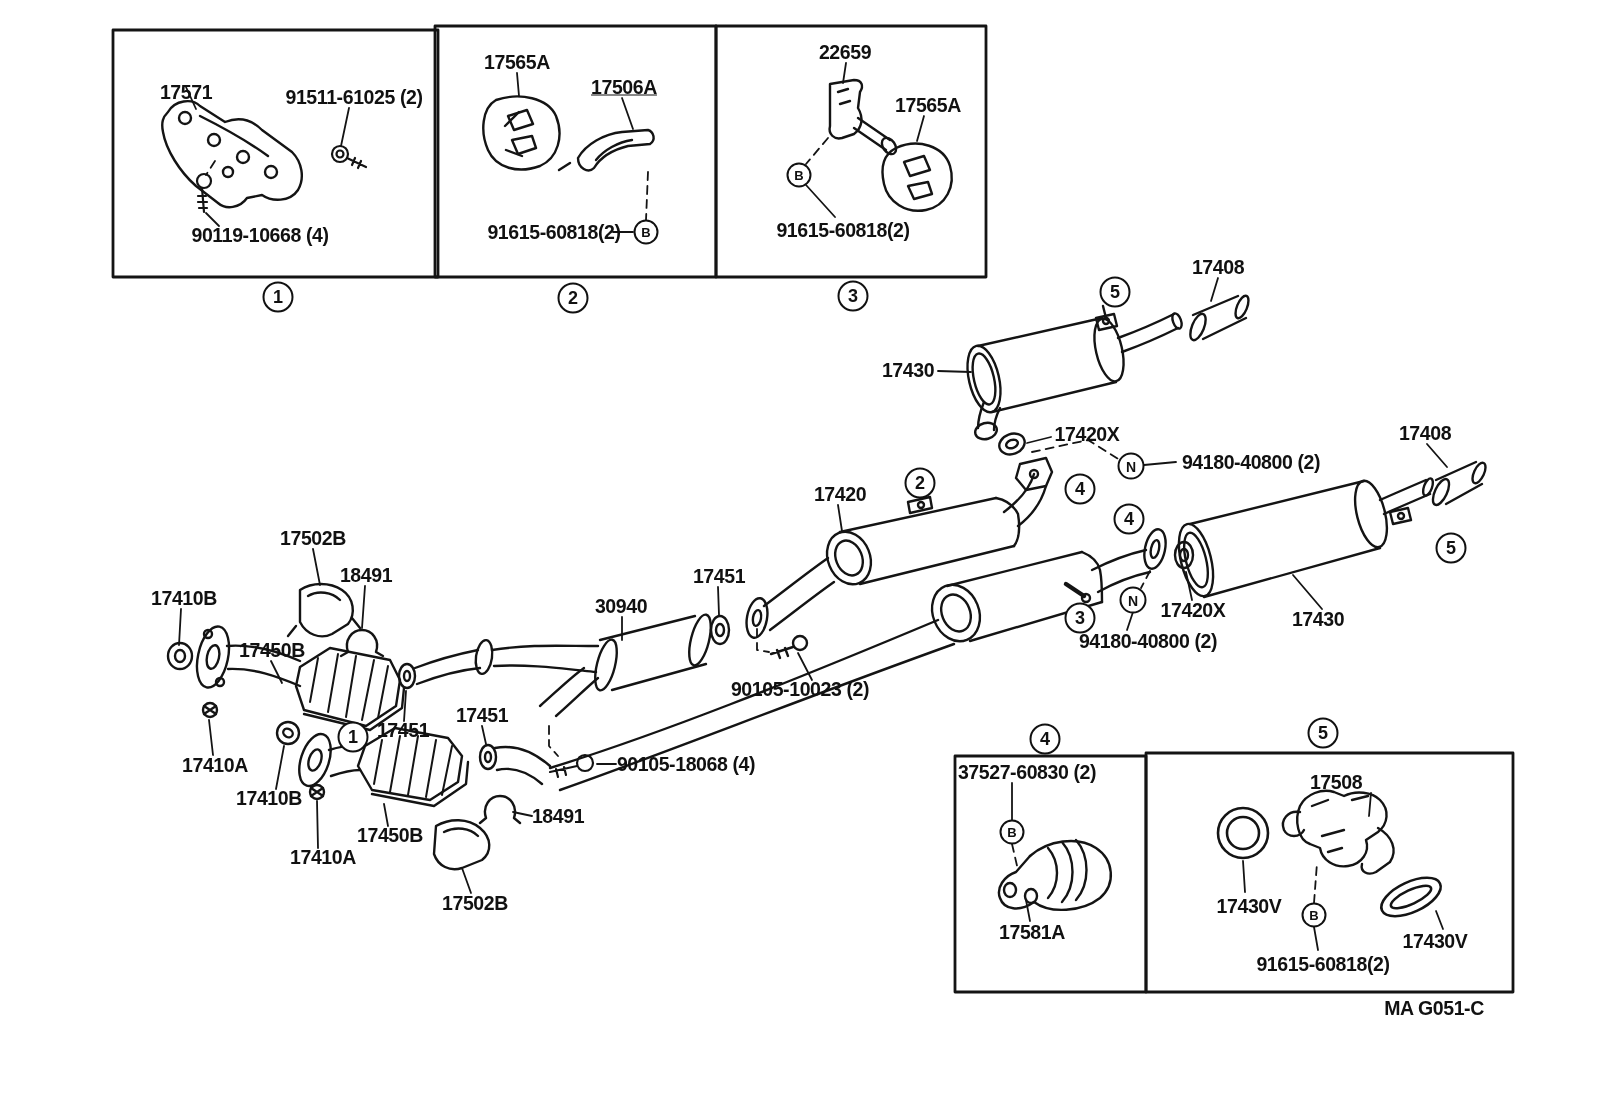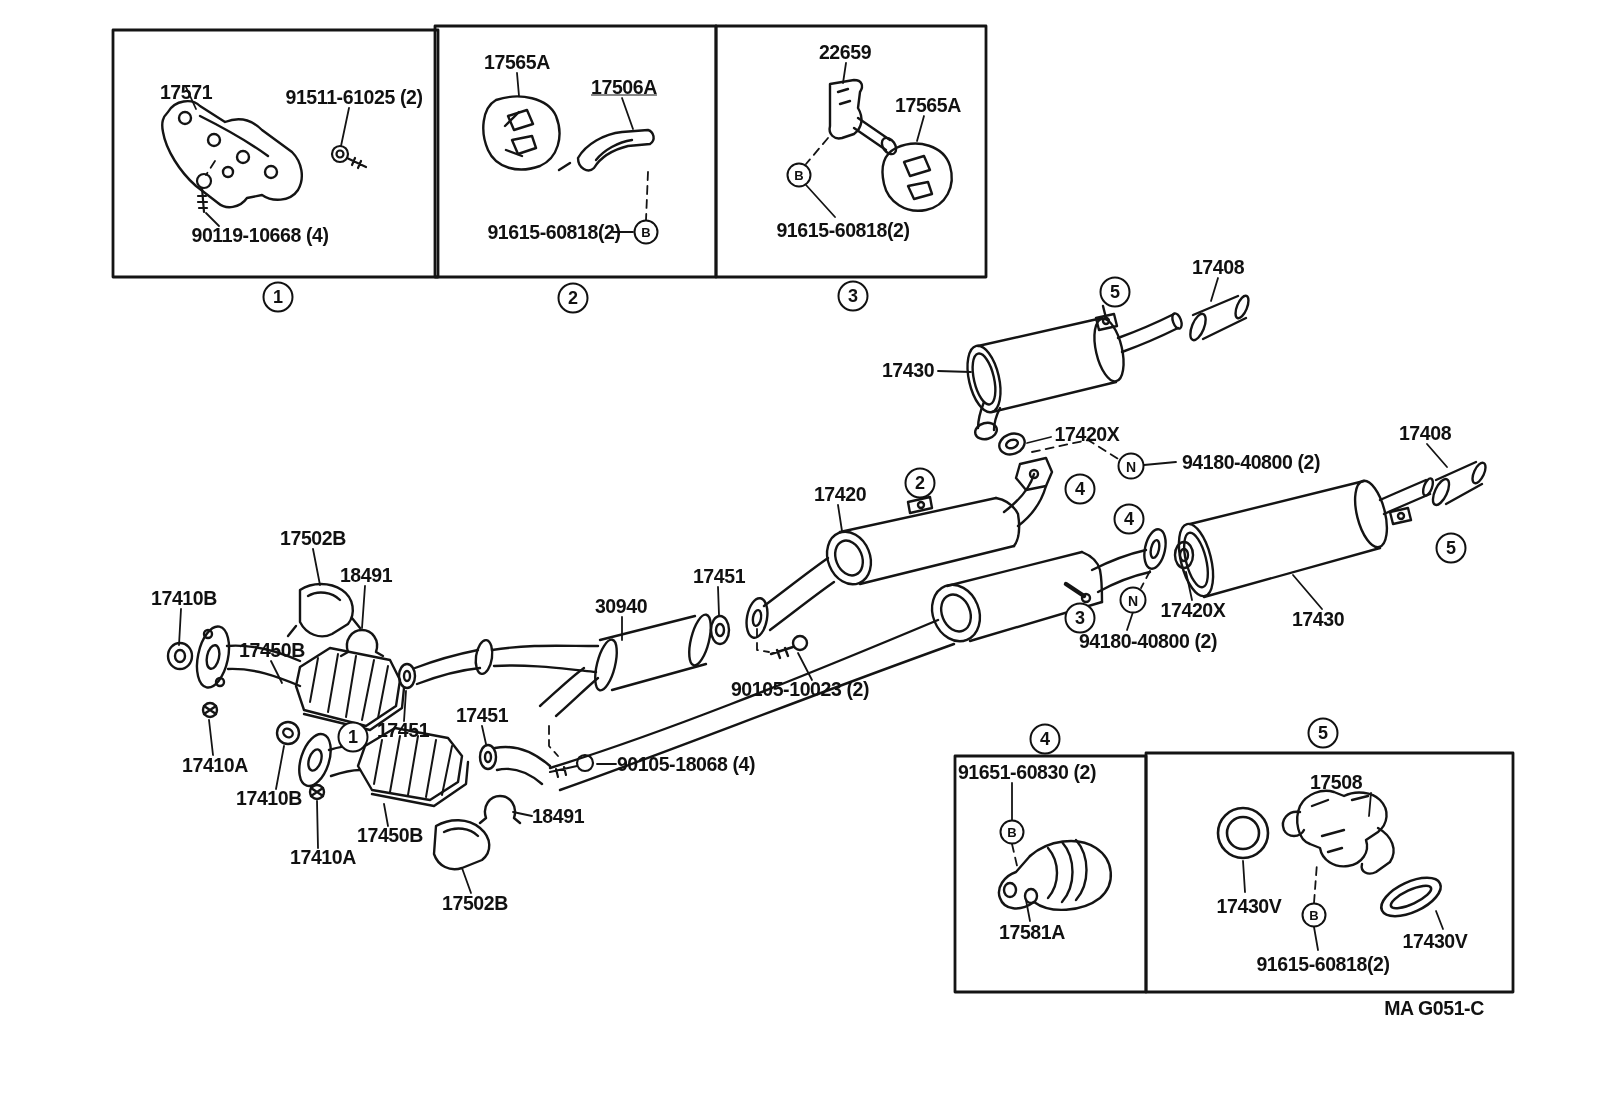--- a/index.html
+++ b/index.html
@@ -313,21 +313,21 @@
       <div class="plabel" style="left: 390px; top: 835px;">17450B</div>
       <div class="plabel" style="left: 313px; top: 538px;">17502B</div>
       <div class="plabel" style="left: 475px; top: 903px;">17502B</div>
       <div class="plabel" style="left: 366px; top: 575px;">18491</div>
       <div class="plabel" style="left: 558px; top: 816px;">18491</div>
       <div class="plabel" style="left: 184px; top: 598px;">17410B</div>
       <div class="plabel" style="left: 269px; top: 798px;">17410B</div>
       <div class="plabel" style="left: 215px; top: 765px;">17410A</div>
       <div class="plabel" style="left: 323px; top: 857px;">17410A</div>
       <div class="plabel" style="left: 686px; top: 764px;">90105-18068 (4)</div>
-      <div class="plabel" style="left: 1027px; top: 772px;">91651-60830 (2)</div>
+      <div class="plabel" style="left: 1027px; top: 772px;">37527-60830 (2)</div>
       <div class="plabel" style="left: 1032px; top: 932px;">17581A</div>
       <div class="plabel" style="left: 1336px; top: 782px;">17508</div>
       <div class="plabel" style="left: 1249px; top: 906px;">17430V</div>
       <div class="plabel" style="left: 1323px; top: 964px;">91615-60818(2)</div>
       <div class="plabel" style="left: 1435px; top: 941px;">17430V</div>
       <div class="cnum" style="left: 278px; top: 297px;">1</div>
       <div class="cnum" style="left: 573px; top: 298px;">2</div>
       <div class="cnum" style="left: 853px; top: 296px;">3</div>
       <div class="cnum" style="left: 353px; top: 737px;">1</div>
       <div class="cnum" style="left: 920px; top: 483px;">2</div>

